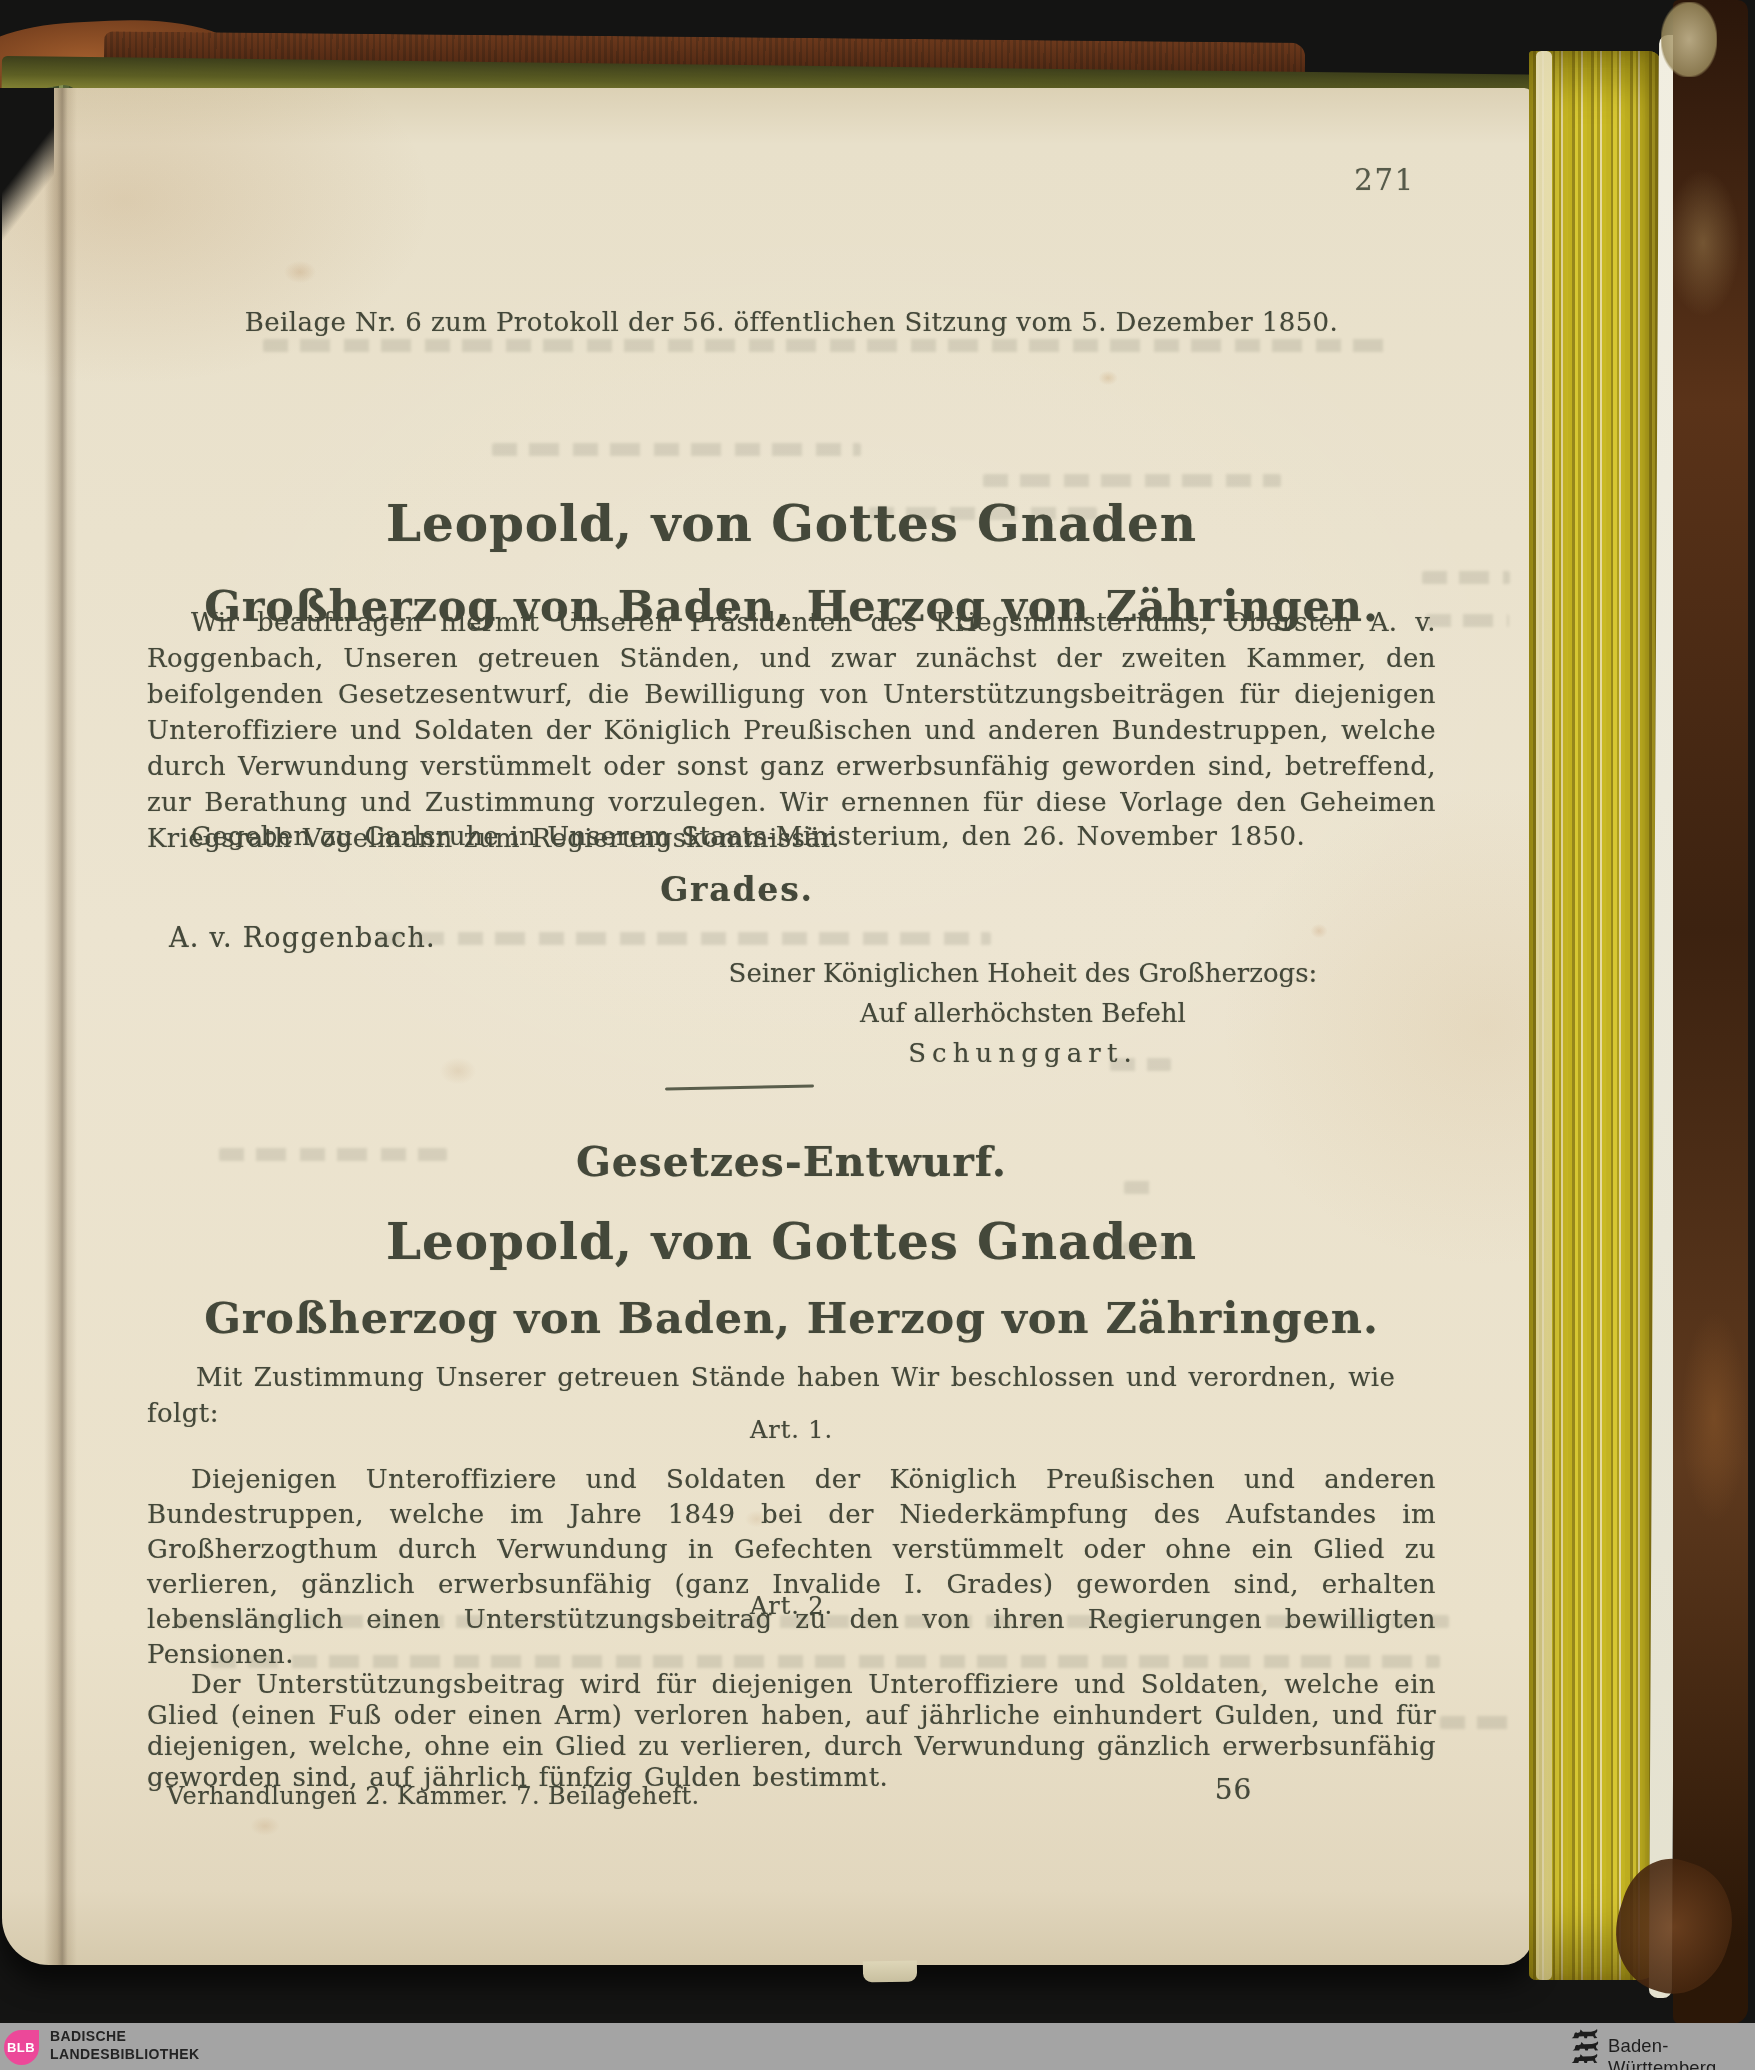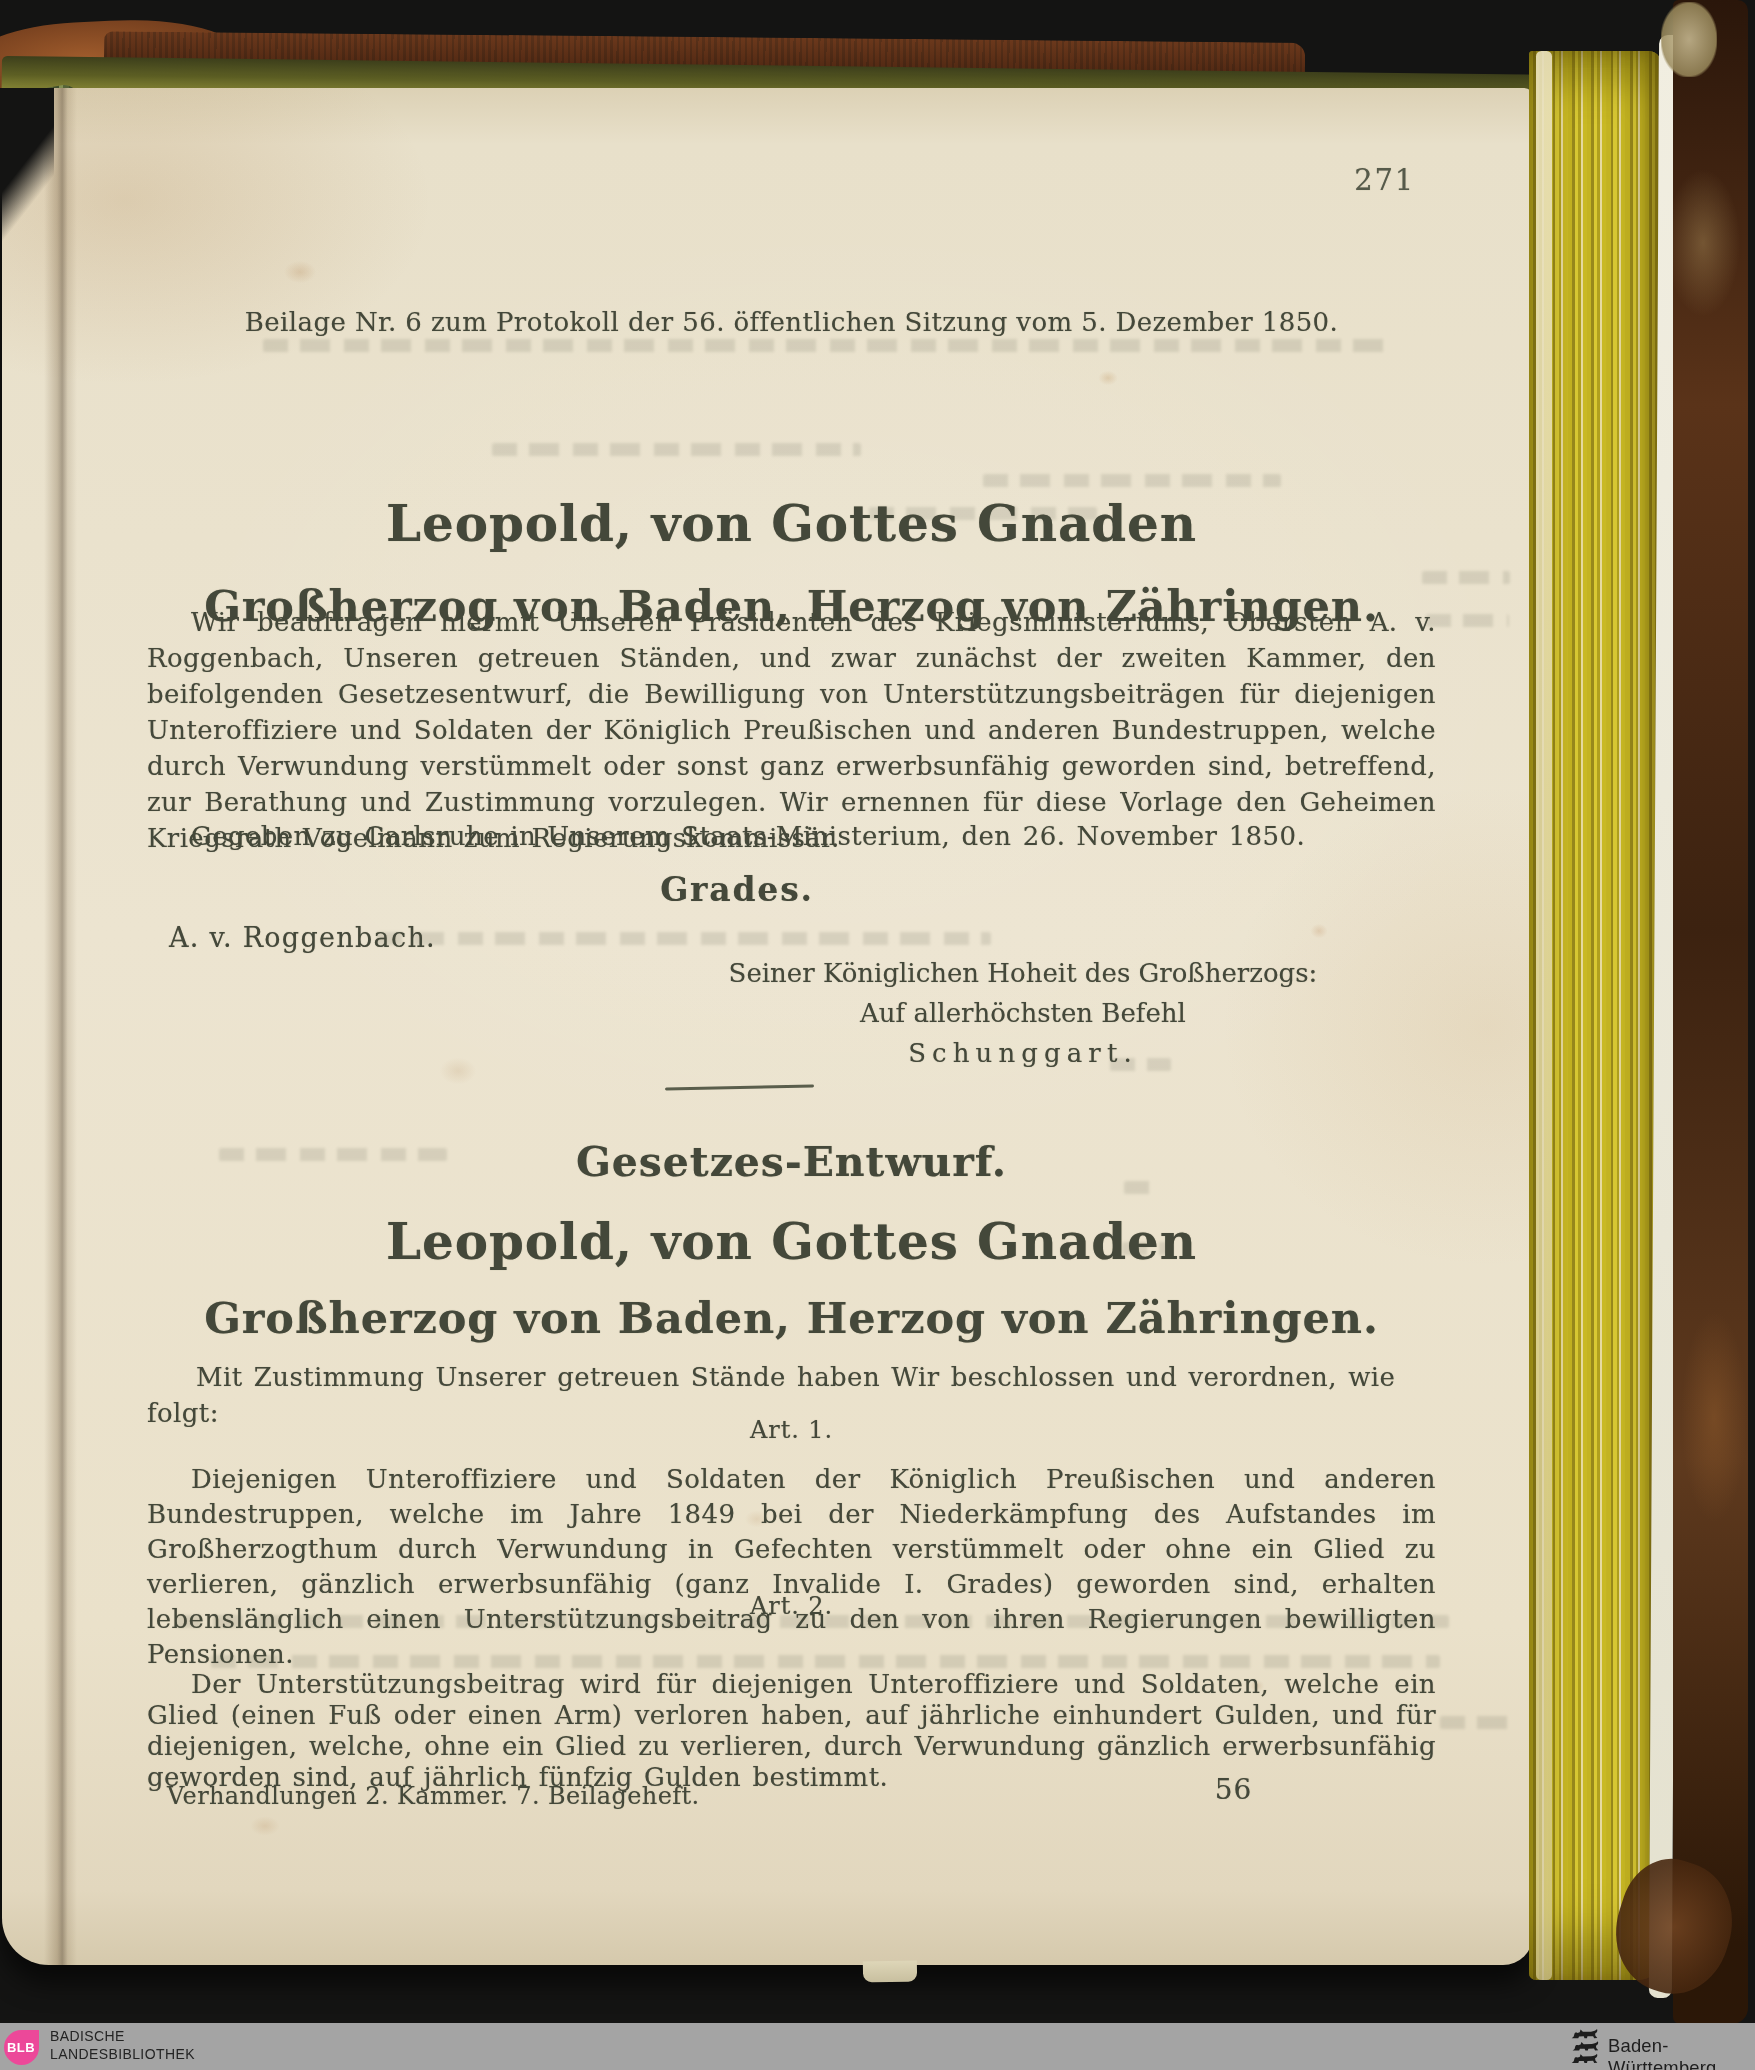--- a/index.html
+++ b/index.html
@@ -81,21 +81,21 @@
   .order .spaced{letter-spacing:6.1px;}
   .divider{left:665px;top:1086px;width:149px;height:2.6px;background:#5a5e4c;transform:rotate(-1.2deg);border-radius:1.8px;}
   .arthead{left:147px;width:1289px;text-align:center;font-size:24px;letter-spacing:0.9px;}
   .pfoot-l{left:167px;top:1782px;font-size:24px;letter-spacing:0.4px;}
   .pfoot-r{left:1185px;top:1773px;width:97px;text-align:center;font-size:28px;letter-spacing:0.9px;}
 
   
   .viewer-bar{left:0;top:2023px;width:1756px;height:47px;background:#a4a4a4;font-family:"Liberation Sans", sans-serif;}
   .blb-badge{left:3.5px;top:7px;width:35px;height:35px;background:#ec4899;border-radius:50% 0 50% 50%;
     display:flex;align-items:center;justify-content:center;color:#fff;font-weight:bold;font-size:13px;letter-spacing:0.4px;}
-  .blb-text{left:50px;top:5.3px;font-weight:normal;font-size:14px;line-height:17.6px;color:#242424;letter-spacing:0.4px;}
+  .blb-text{left:50px;top:5.3px;font-weight:bold;font-size:14px;line-height:17.6px;color:#242424;letter-spacing:0.4px;}
   .arms{left:1570px;top:3.5px;width:30px;height:40px;}
   .bw-text{left:1608px;top:12.3px;font-size:18.4px;color:#1e1e1e;letter-spacing:0.2px;}
 </style>
 </head>
 <body>
 
 <div class="stage">
 
   <div class="leather-corner"></div>
   <div class="top-binding"></div>

